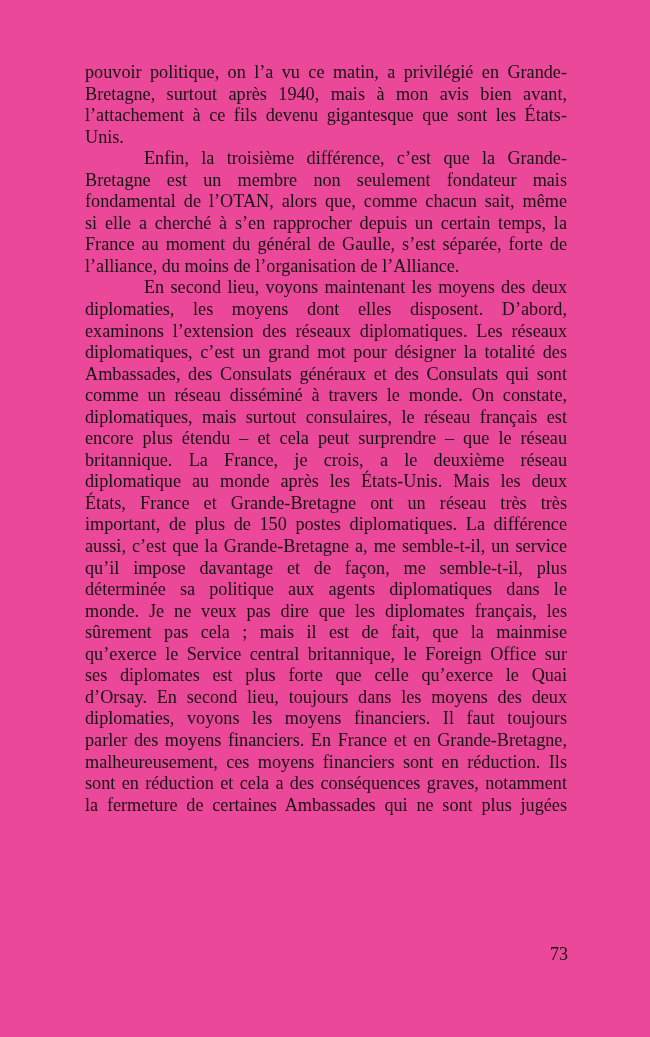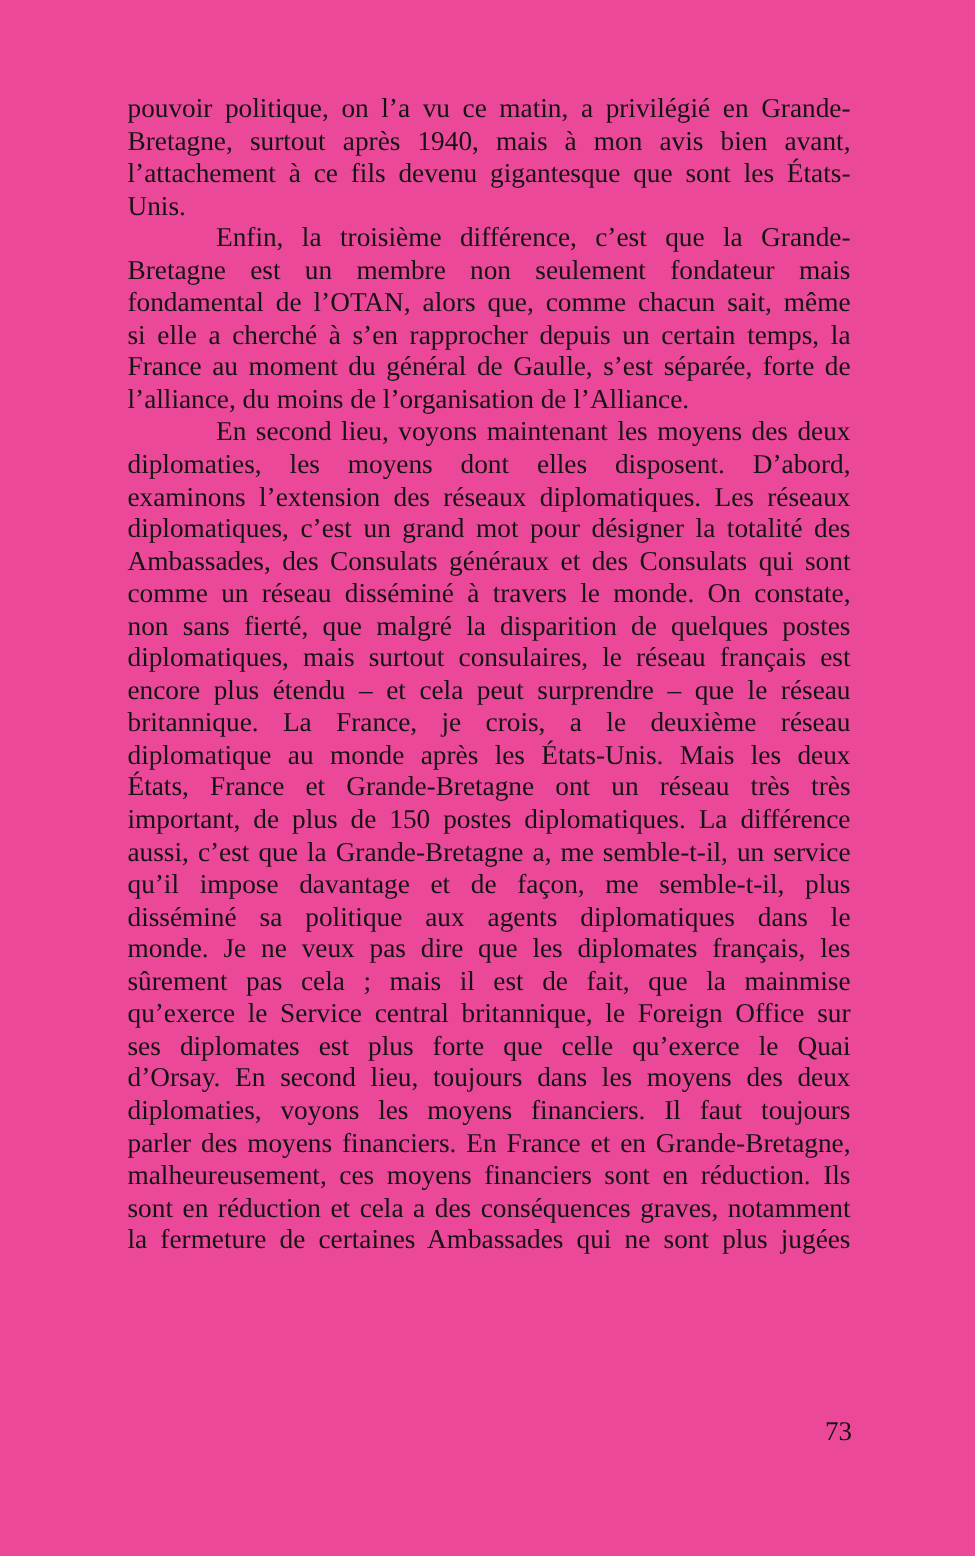--- a/index.html
+++ b/index.html
@@ -71,30 +71,29 @@
         <span class="line">France au moment du général de Gaulle, s’est séparée, forte de</span>
         <span class="line last">l’alliance, du moins de l’organisation de l’Alliance.</span>
       </div>
       <div>
         <span class="line indent">En second lieu, voyons maintenant les moyens des deux</span>
         <span class="line">diplomaties, les moyens dont elles disposent. D’abord,</span>
         <span class="line">examinons l’extension des réseaux diplomatiques. Les réseaux</span>
         <span class="line">diplomatiques, c’est un grand mot pour désigner la totalité des</span>
         <span class="line">Ambassades, des Consulats généraux et des Consulats qui sont</span>
         <span class="line">comme un réseau disséminé à travers le monde. On constate,</span>
-        <span class="line">non sans fierté, que malgré la disparition de quelques postes</span>
         <span class="line">diplomatiques, mais surtout consulaires, le réseau français est</span>
         <span class="line">encore plus étendu – et cela peut surprendre – que le réseau</span>
         <span class="line">britannique. La France, je crois, a le deuxième réseau</span>
         <span class="line">diplomatique au monde après les États-Unis. Mais les deux</span>
         <span class="line">États, France et Grande-Bretagne ont un réseau très très</span>
         <span class="line">important, de plus de 150 postes diplomatiques. La différence</span>
         <span class="line">aussi, c’est que la Grande-Bretagne a, me semble-t-il, un service</span>
         <span class="line">qu’il impose davantage et de façon, me semble-t-il, plus</span>
-        <span class="line">disséminé sa politique aux agents diplomatiques dans le</span>
+        <span class="line">déterminée sa politique aux agents diplomatiques dans le</span>
         <span class="line">monde. Je ne veux pas dire que les diplomates français, les</span>
         <span class="line">sûrement pas cela ; mais il est de fait, que la mainmise</span>
         <span class="line">qu’exerce le Service central britannique, le Foreign Office sur</span>
         <span class="line">ses diplomates est plus forte que celle qu’exerce le Quai</span>
         <span class="line">d’Orsay. En second lieu, toujours dans les moyens des deux</span>
         <span class="line">diplomaties, voyons les moyens financiers. Il faut toujours</span>
         <span class="line">parler des moyens financiers. En France et en Grande-Bretagne,</span>
         <span class="line">malheureusement, ces moyens financiers sont en réduction. Ils</span>
         <span class="line">sont en réduction et cela a des conséquences graves, notamment</span>
         <span class="line">la fermeture de certaines Ambassades qui ne sont plus jugées</span>

